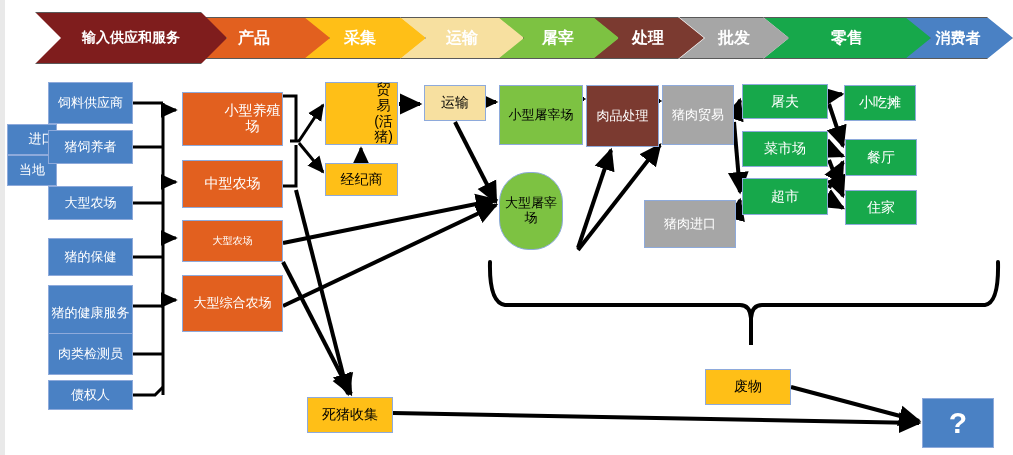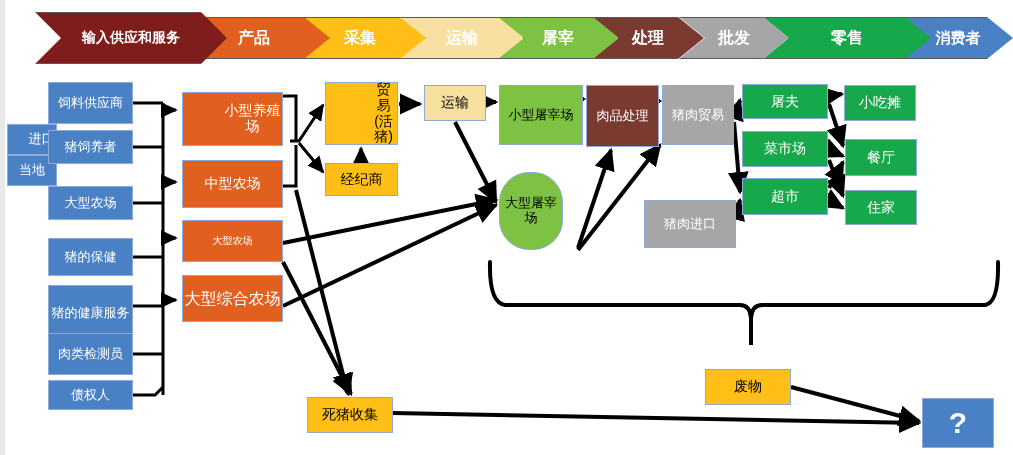--- a/index.html
+++ b/index.html
@@ -182,21 +182,21 @@
       </div>
       <div class="node n-orange" style="left: 182px; top: 92px; width: 101px; height: 54px; font-size: 14px; padding-left: 40px;">
         <span>小型养殖场</span>
       </div>
       <div class="node n-orange" style="left: 182px; top: 160px; width: 101px; height: 48px; font-size: 14px;">
         <span>中型农场</span>
       </div>
       <div class="node n-orange" style="left: 182px; top: 220px; width: 101px; height: 42px; font-size: 10px;">
         <span>大型农场</span>
       </div>
-      <div class="node n-orange" style="left: 182px; top: 275px; width: 101px; height: 47px; font-size: 16px;">
+      <div class="node n-orange" style="left: 182px; top: 275px; width: 101px; height: 57px; font-size: 13px;">
         <span>大型综合农场</span>
       </div>
       <div class="node n-amber" style="left: 325px; top: 82px; width: 73px; height: 63px; font-size: 14px; padding-left: 44px;">
         <span>贸易(活猪)</span>
       </div>
       <div class="node n-amber" style="left: 325px; top: 163px; width: 73px; height: 33px; font-size: 14px;">
         <span>经纪商</span>
       </div>
       <div class="node n-cream" style="left: 424px; top: 85px; width: 62px; height: 36px; font-size: 14px;">
         <span>运输</span>

